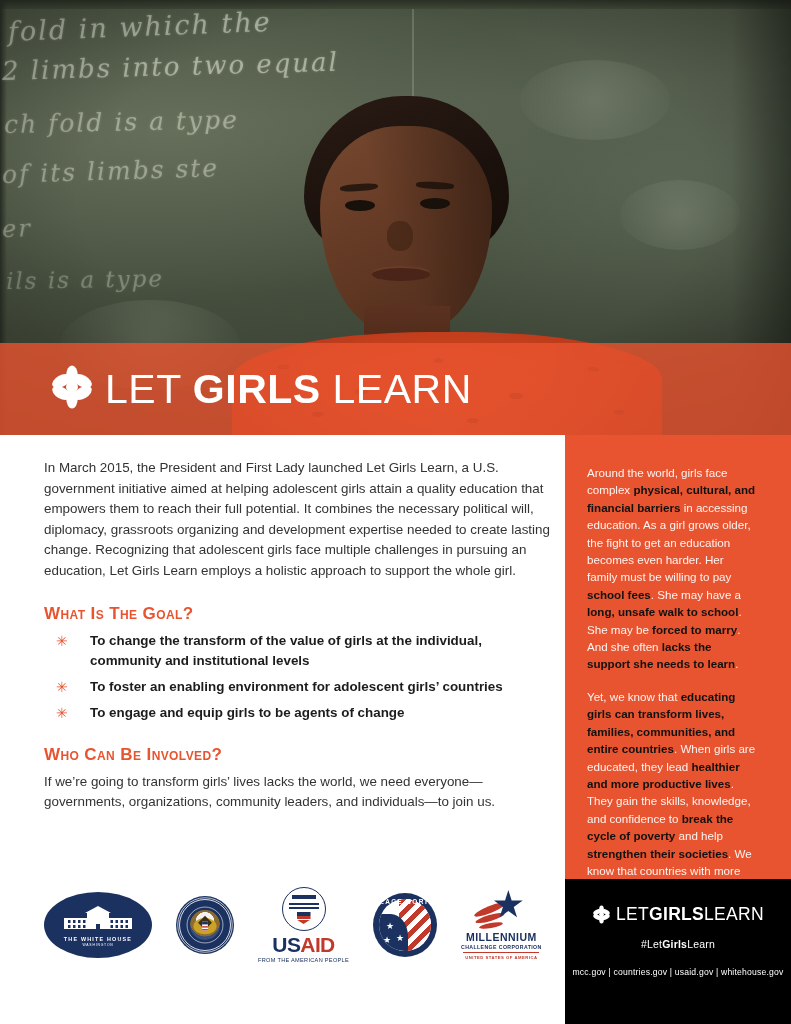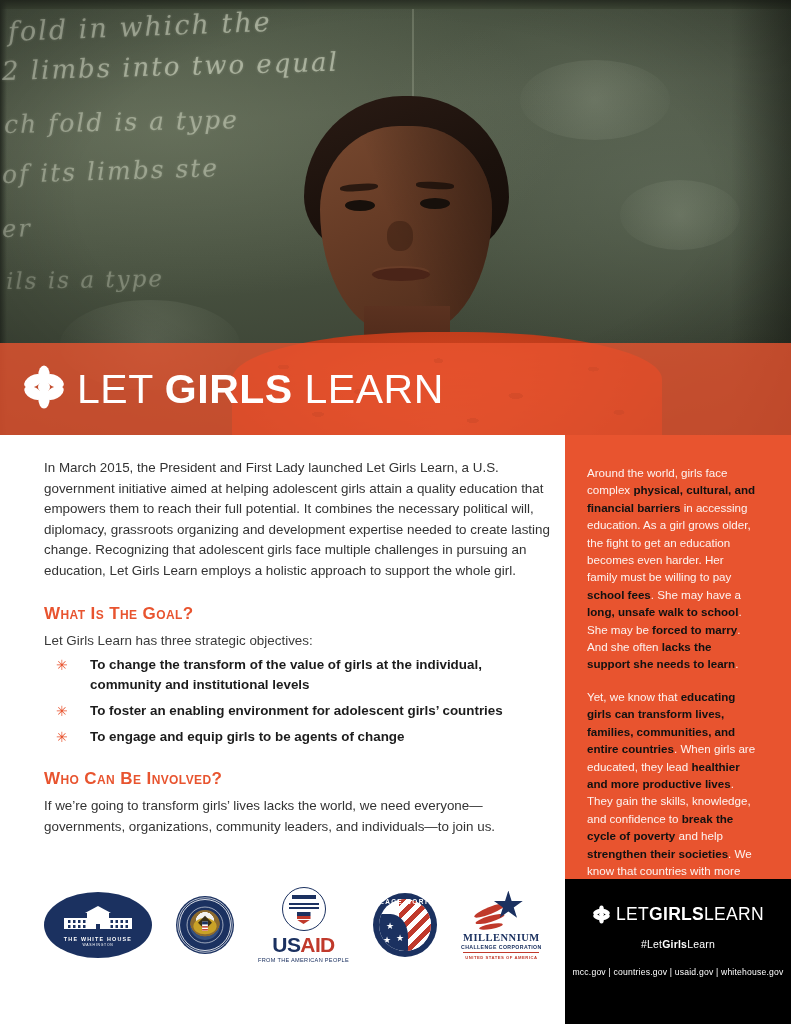--- a/index.html
+++ b/index.html
@@ -132,21 +132,21 @@
   }
 
   
   .banner {
     position: absolute;
     left: 0; top: 343px; width: 791px; height: 92px;
     background: rgba(232,84,47,0.80);
     display: flex;
     align-items: center;
   }
-  .banner-inner { display: flex; align-items: center; padding-left: 21px; }
+  .banner-inner { display: flex; align-items: center; padding-left: 49px; }
   .asterisk-logo { flex: none; }
   .banner-title {
     color: #ffffff;
     font-size: 41px;
     letter-spacing: 0.5px;
     line-height: 1;
     margin-left: 10px;
     font-weight: 300;
     white-space: nowrap;
   }
@@ -337,21 +337,21 @@
     position:absolute; left:20px; top:0; width:30px; height:30px;
     background:#1b3160;
     clip-path: polygon(50% 0%, 61% 35%, 98% 35%, 68% 57%, 79% 91%, 50% 70%, 21% 91%, 32% 57%, 2% 35%, 39% 35%);
   }
   .mcc-star .sw1, .mcc-star .sw2, .mcc-star .sw3 {
     position:absolute; background:#c0392b; border-radius: 50%;
   }
   .mcc-star .sw1 { left:0px;  top:16px; width:34px; height:7px; transform: rotate(-22deg); }
   .mcc-star .sw2 { left:2px;  top:25px; width:30px; height:6px; transform: rotate(-16deg); }
   .mcc-star .sw3 { left:6px;  top:33px; width:24px; height:5px; transform: rotate(-10deg); }
-  .mcc-w1 { color:#1b3160; font-size:10.5px; font-weight:700; letter-spacing:0.5px;font-family:Liberation Serif, serif; }
+  .mcc-w1 { color:#1b3160; font-size:10.5px; font-weight:700; letter-spacing:0.5px; }
   .mcc-w2 { color:#1b3160; font-size:5.2px; font-weight:700; letter-spacing:0.4px; margin-top:1px;}
   .mcc-rule { width:76px; height:1px; background:#c0392b; margin:2px 0; }
   .mcc-w3 { color:#c0392b; font-size:4.2px; font-weight:700; letter-spacing:0.5px; }
 </style>
 </head>
 <body>
 
 <div class="page">
 
   <div class="hero">
@@ -410,21 +410,20 @@
   </div>
 
   <div class="main">
 
     <div class="sec">
       <p class="body-p">In March 2015, the President and First Lady launched Let Girls Learn, a U.S. government initiative aimed at helping adolescent girls attain a quality education that empowers them to reach their full potential. It combines the necessary political will, diplomacy, grassroots organizing and development expertise needed to create lasting change. Recognizing that adolescent girls face multiple challenges in pursuing an education, Let Girls Learn employs a holistic approach to support the whole girl.</p>
     </div>
 
     <div class="sec">
       <h2 class="sec-head">What is the goal?</h2>
-      <p class="lead">Let Girls Learn has three strategic  objectives:</p>
       <ul class="bullets">
         <li class="bullet">
           <span class="bullet-mark">✳</span>
           <span class="bullet-text">To change the transform of the value of girls at the individual, community and institutional levels</span>
         </li>
         <li class="bullet">
           <span class="bullet-mark">✳</span>
           <span class="bullet-text">To foster an enabling environment for adolescent girls’ countries</span>
         </li>
         <li class="bullet">

